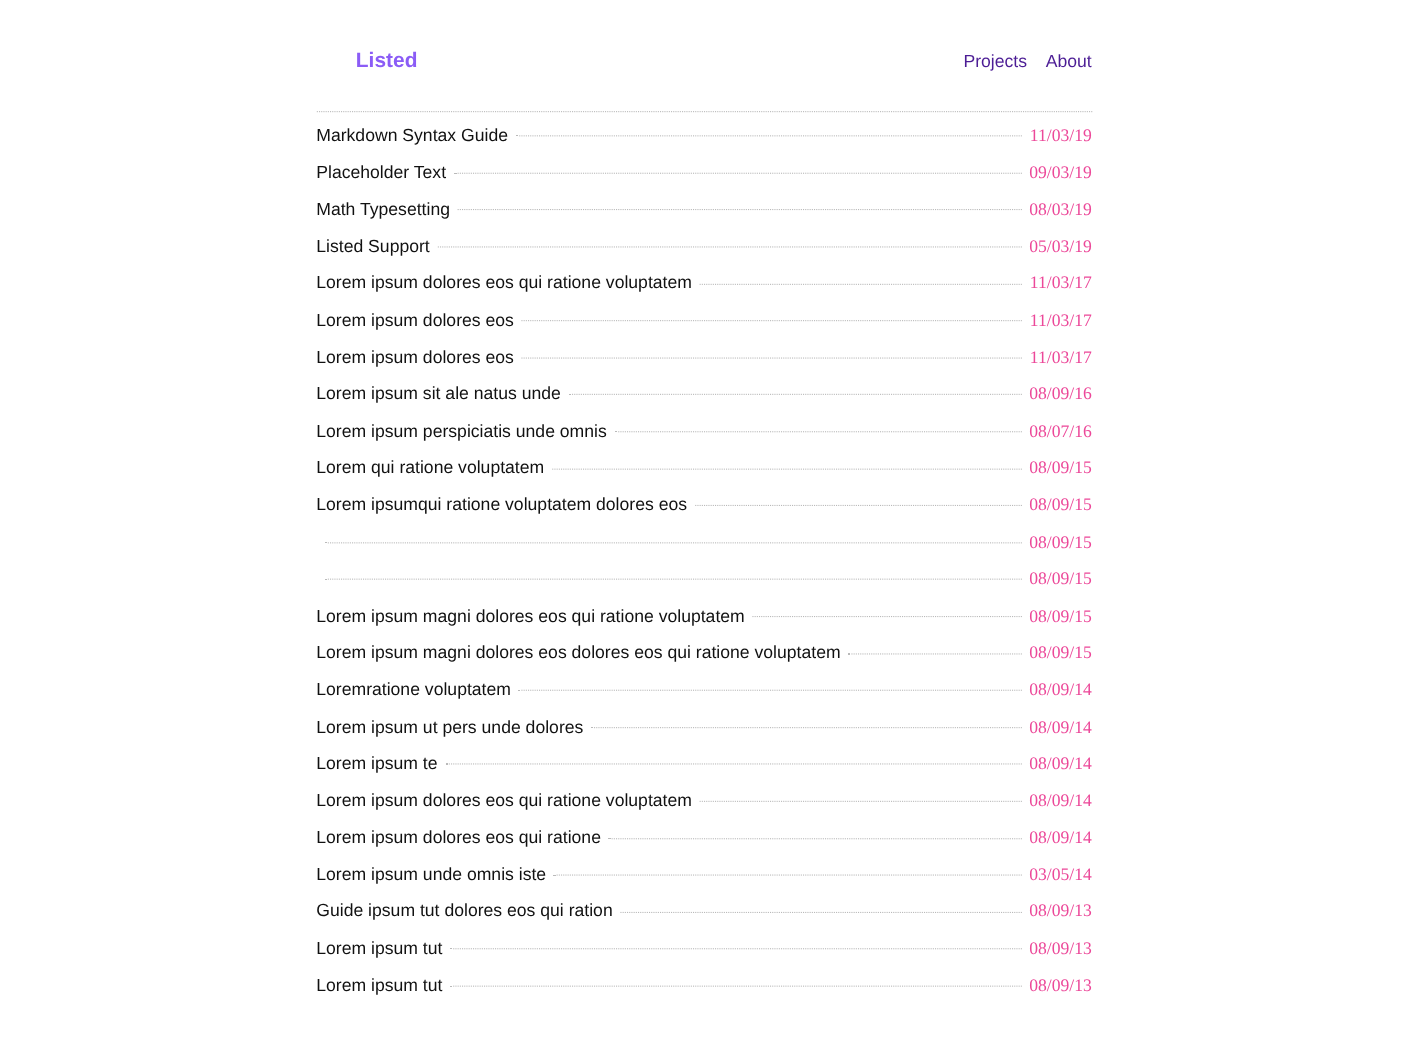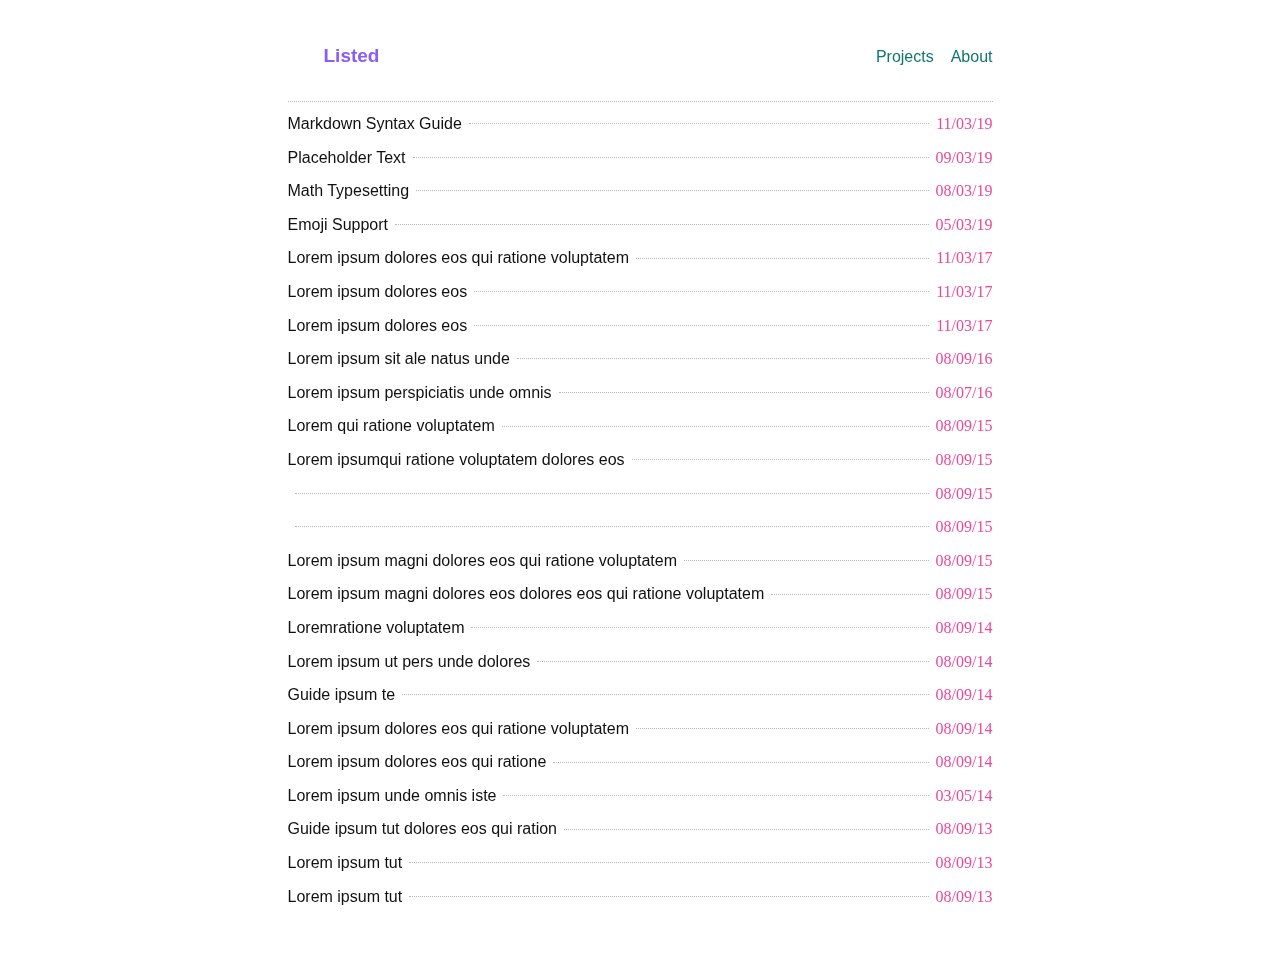--- a/index.html
+++ b/index.html
@@ -26,21 +26,21 @@
     color: #8b5cf6;
     text-decoration: none;
     padding-left: 36px;
   }
   .site-nav {
     display: flex;
     gap: 17px;
   }
   .site-nav a {
     font-size: 16px;
-    color: #0f766e;
+    color: #4c1d95;
     text-decoration: none;
   }
   .header-divider {
     border: none;
     border-bottom: 1px dotted #b9b9b9;
     margin-top: 32px;
     height: 0;
   }
   .post-list {
     list-style: none;
@@ -94,21 +94,21 @@
         <a href="#" class="post-title">Placeholder Text</a>
         <span class="dotted-leader"></span>
         <span class="post-date">09/03/19</span>
       </li>
       <li class="post-row">
         <a href="#" class="post-title">Math Typesetting</a>
         <span class="dotted-leader"></span>
         <span class="post-date">08/03/19</span>
       </li>
       <li class="post-row">
-        <a href="#" class="post-title">Emoji Support</a>
+        <a href="#" class="post-title">Listed Support</a>
         <span class="dotted-leader"></span>
         <span class="post-date">05/03/19</span>
       </li>
       <li class="post-row">
         <a href="#" class="post-title">Lorem ipsum dolores eos qui ratione voluptatem</a>
         <span class="dotted-leader"></span>
         <span class="post-date">11/03/17</span>
       </li>
       <li class="post-row">
         <a href="#" class="post-title">Lorem ipsum dolores eos</a>
@@ -162,21 +162,21 @@
         <a href="#" class="post-title">Loremratione voluptatem</a>
         <span class="dotted-leader"></span>
         <span class="post-date">08/09/14</span>
       </li>
       <li class="post-row">
         <a href="#" class="post-title">Lorem ipsum ut pers unde dolores</a>
         <span class="dotted-leader"></span>
         <span class="post-date">08/09/14</span>
       </li>
       <li class="post-row">
-        <a href="#" class="post-title">Guide ipsum te</a>
+        <a href="#" class="post-title">Lorem ipsum te</a>
         <span class="dotted-leader"></span>
         <span class="post-date">08/09/14</span>
       </li>
       <li class="post-row">
         <a href="#" class="post-title">Lorem ipsum dolores eos qui ratione voluptatem</a>
         <span class="dotted-leader"></span>
         <span class="post-date">08/09/14</span>
       </li>
       <li class="post-row">
         <a href="#" class="post-title">Lorem ipsum dolores eos qui ratione</a>

